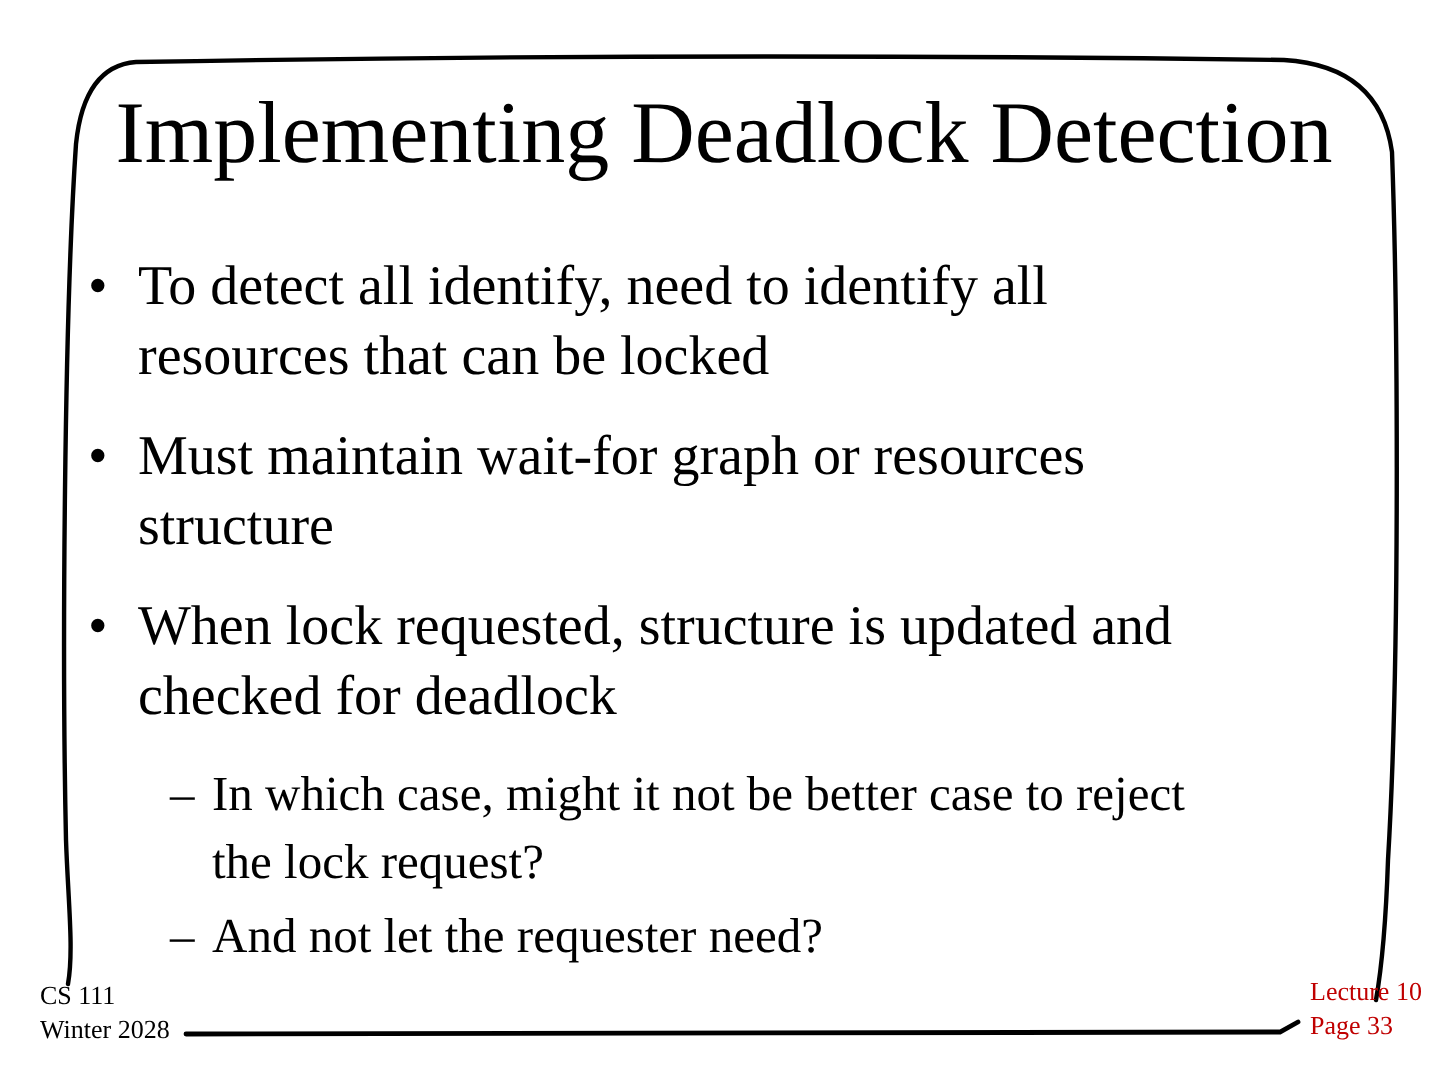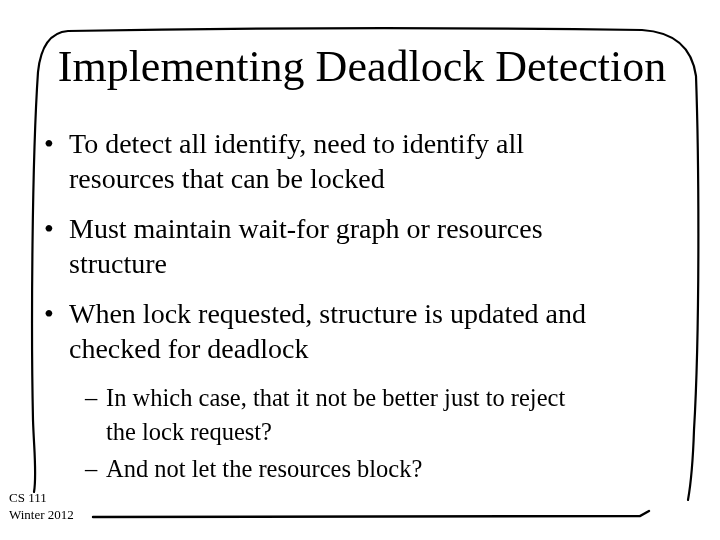--- a/index.html
+++ b/index.html
@@ -44,21 +44,21 @@
     margin-left:41px;
     font-size:24.5px;
     line-height:34px;
     margin-bottom:3px;
   }
   .bullet.sub .marker{
     flex:0 0 21px;
   }
   .footer-left{
     position:absolute;
-    left:9px;top:489px;
+    left:20px;top:489px;
     font-size:13px;line-height:17px;
   }
   .footer-right{
     position:absolute;
     left:655px;top:487px;
     font-size:13px;line-height:17px;
   }
 </style>
 </head>
 <body>
@@ -83,28 +83,32 @@
       <span class="text">Must maintain wait-for graph or resources
 structure</span>
     </div>
     <div class="bullet">
       <span class="marker">•</span>
       <span class="text">When lock requested, structure is updated and
 checked for deadlock</span>
     </div>
     <div class="bullet sub">
       <span class="marker">–</span>
-      <span class="text">In which case, that it not be better just to reject
+      <span class="text">In which case, might it not be better case to reject
 the lock request?</span>
     </div>
     <div class="bullet sub">
       <span class="marker">–</span>
-      <span class="text">And not let the resources block?</span>
+      <span class="text">And not let the requester need?</span>
     </div>
   </div>
 
   <div class="footer-left">
     <div>CS 111</div>
-    <div>Winter 2012</div>
+    <div>Winter 2028</div>
   </div>
 
+  <div class="footer-right" style="color: rgb(192, 0, 0);">
+    <div>Lecture 10</div>
+    <div>Page 33</div>
+  </div>
 
 </div>
 
 </body></html>

